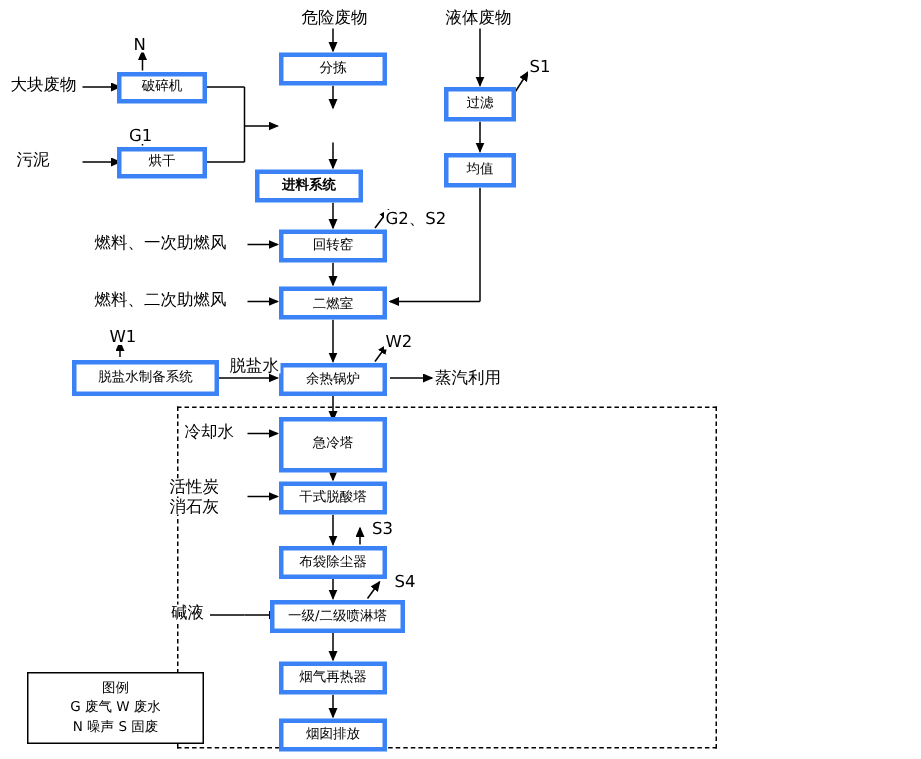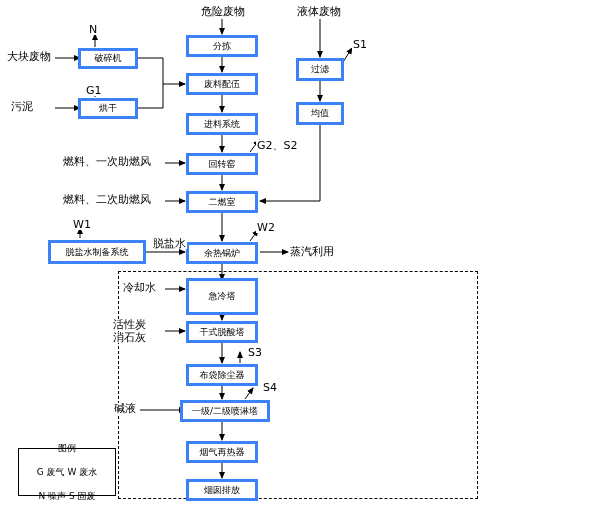--- a/index.html
+++ b/index.html
@@ -161,38 +161,37 @@
   <div class="lbl" style="left:152px;top:238px;">脱盐水</div>
   <div class="lbl" style="left:289px;top:246px;">蒸汽利用</div>
   <div class="lbl" style="left:122px;top:282px;">冷却水</div>
   <div class="lbl" style="left:112px;top:319px;">活性炭</div>
   <div class="lbl" style="left:112px;top:332px;">消石灰</div>
   <div class="lbl" style="left:247px;top:347px;">S3</div>
   <div class="lbl" style="left:262px;top:382px;">S4</div>
   <div class="lbl" style="left:113px;top:403px;">碱液</div>
 
   <div class="node" style="left:186px;top:35px;width:72px;height:22px;">分拣</div>
-  <div class="node" style="left:186px;top:73px;width:72px;height:22px;">废料配伍</div>
-  <div class="node" style="left:186px;top:113px;width:72px;height:22px;">进料系统</div>
+  <div class="node" style="left:170px;top:113px;width:72px;height:22px;font-weight:bold;">进料系统</div>
   <div class="node" style="left:186px;top:153px;width:72px;height:22px;">回转窑</div>
   <div class="node" style="left:186px;top:191px;width:72px;height:22px;font-family:Liberation Serif, serif;">二燃室</div>
   <div class="node" style="left:186px;top:242px;width:72px;height:22px;">余热锅炉</div>
   <div class="node" style="left:186px;top:278px;width:72px;height:37px;">急冷塔</div>
   <div class="node" style="left:186px;top:321px;width:72px;height:22px;">干式脱酸塔</div>
   <div class="node" style="left:186px;top:364px;width:72px;height:22px;">布袋除尘器</div>
   <div class="node" style="left:180px;top:400px;width:90px;height:22px;">一级/二级喷淋塔</div>
   <div class="node" style="left:186px;top:441px;width:72px;height:22px;">烟气再热器</div>
   <div class="node" style="left:186px;top:479px;width:72px;height:22px;">烟囱排放</div>
 
   <div class="node" style="left:78px;top:48px;width:60px;height:21px;">破碎机</div>
   <div class="node" style="left:78px;top:98px;width:60px;height:21px;">烘干</div>
   <div class="node" style="left:48px;top:240px;width:98px;height:24px;">脱盐水制备系统</div>
 
   <div class="node" style="left:296px;top:58px;width:48px;height:23px;">过滤</div>
   <div class="node" style="left:296px;top:102px;width:48px;height:23px;">均值</div>
 
-  <div class="legend" style="left:18px;top:448px;width:98px;height:48px;gap:11px;">
+  <div class="legend" style="left:18px;top:448px;width:118px;height:48px;">
     <div>图例</div>
     <div>G 废气 W 废水</div>
     <div>N 噪声 S 固废</div>
   </div>
 
 </div>
 
 </body></html>

